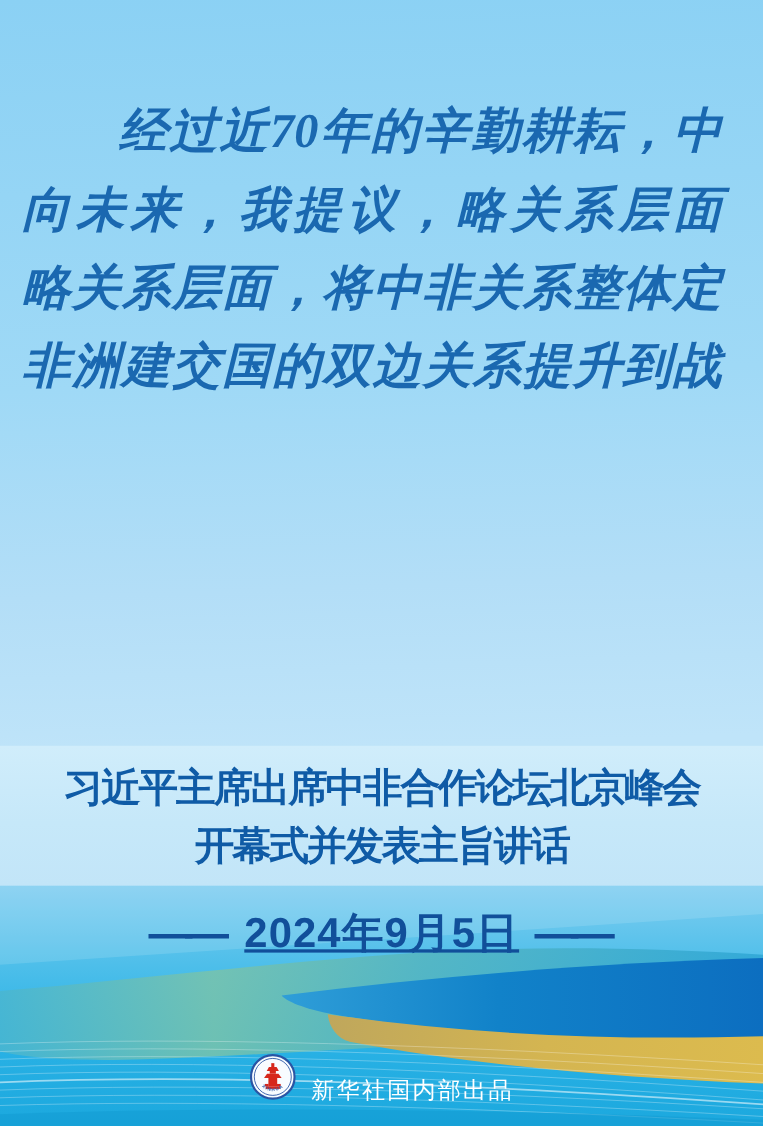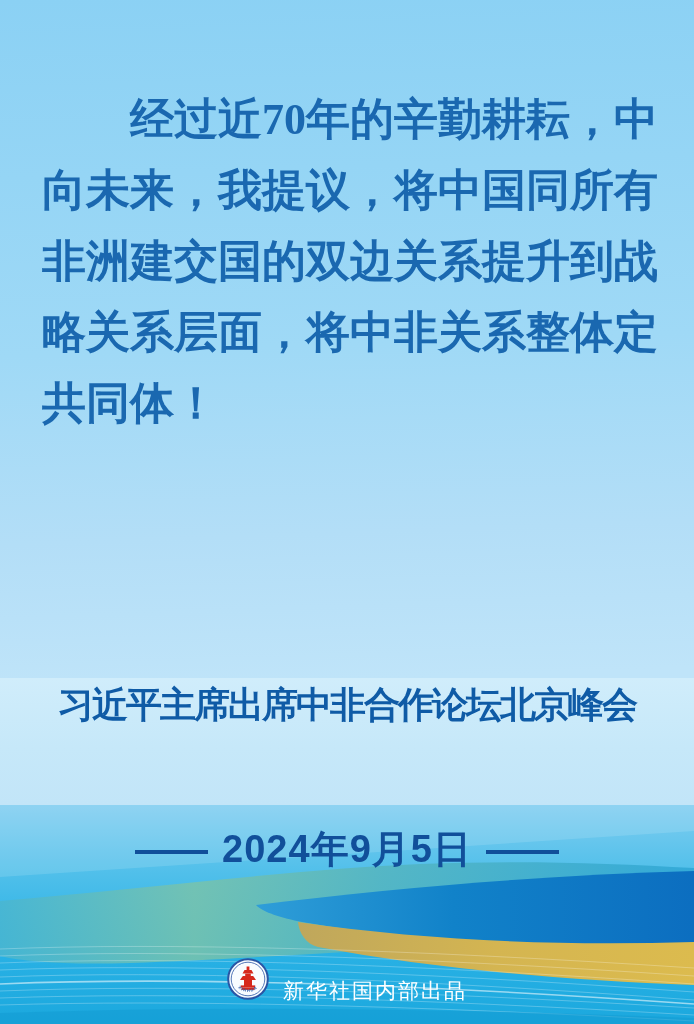--- a/index.html
+++ b/index.html
@@ -6,39 +6,39 @@
   body{
     width:694px;height:1024px;overflow:hidden;
     font-family:"Liberation Sans","DejaVu Sans",sans-serif;
   }
   .poster{
     position:relative;width:694px;height:1024px;overflow:hidden;
     background:linear-gradient(178deg,#8bd1f4 0%,#9fd9f6 34%,#b3def7 52%,#bfe4f9 66%,#c0e4f8 100%);
   }
   
   .quote-area{
-    position:absolute;top:84px;left:42px;right:38px;
+    position:absolute;top:84px;left:20px;right:38px;font-style:italic;
   }
   .quote-line{
     font-family:"Liberation Serif","DejaVu Serif",serif;
     font-weight:700;
     font-size:44px;
     line-height:71px;
     color:#1a68b0;
     text-align:justify;
     text-align-last:justify;
     white-space:nowrap;
   }
   .quote-line.first{text-indent:88px;}
   .quote-line.last{text-align-last:left;}
   
   .title-band{
     position:absolute;top:678px;left:0;width:694px;height:127px;
     background:linear-gradient(180deg,#d0edfb 0%,#c6e8f9 55%,#c2e5f8 100%);
-    display:flex;flex-direction:row;justify-content:center;
+    display:flex;flex-direction:column;justify-content:center;
   }
   .title-line{
     text-align:center;
     font-size:36px;font-weight:700;letter-spacing:-2px;
     line-height:53px;color:#0f5ba6;
   }
   
   .footer{
     position:absolute;top:805px;left:0;width:694px;height:219px;
   }
@@ -46,46 +46,46 @@
   .date-row{
     position:absolute;top:24px;left:0;width:100%;height:40px;
     display:flex;align-items:center;justify-content:center;gap:14px;
     color:#114f9a;
   }
   .date-dash{
     font-size:40px;font-weight:700;letter-spacing:-7px;line-height:1;
     padding-right:7px; 
   }
   .date-text{
-    font-size:38px;font-weight:700;letter-spacing:1px;line-height:1;
+    font-size:38px;font-weight:700;letter-spacing:1px;line-height:1;text-decoration:underline;
   }
   .brand-row{
     position:absolute;top:148px;left:0;width:100%;
     display:flex;align-items:center;justify-content:center;gap:14px;
   }
   .logo{display:block;flex:0 0 auto;}
   .credit{
     color:#ffffff;font-size:21px;letter-spacing:2px;font-weight:400;margin-top:24px;
   }
 </style>
 </head>
 <body>
 
 <div class="poster">
 
   <section class="quote-area">
     <div class="quote-line first">经过近70年的辛勤耕耘，中</div>
-    <div class="quote-line">向未来，我提议，将中国同所有</div>
+    <div class="quote-line">向未来，我提议，略关系层面</div>
+    <div class="quote-line">略关系层面，将中非关系整体定</div>
     <div class="quote-line">非洲建交国的双边关系提升到战</div>
-    <div class="quote-line">略关系层面，将中非关系整体定</div>
-    <div class="quote-line last">共同体！</div>
   </section>
 
   <section class="title-band">
     <div class="title-line">习近平主席出席中非合作论坛北京峰会</div>
+    <div class="title-line">开幕式并发表主旨讲话</div>
   </section>
 
   <section class="footer">
 
     <svg class="footer-bg" viewBox="0 0 694 219" width="694" height="219" preserveAspectRatio="none" aria-hidden="true">
       <defs>
         <linearGradient id="gBase" x1="0" y1="0" x2="0" y2="1">
           <stop offset="0" stop-color="#7ecdf0"></stop>
           <stop offset="0.32" stop-color="#4fbfea"></stop>
           <stop offset="0.6" stop-color="#2cb3e6"></stop>

